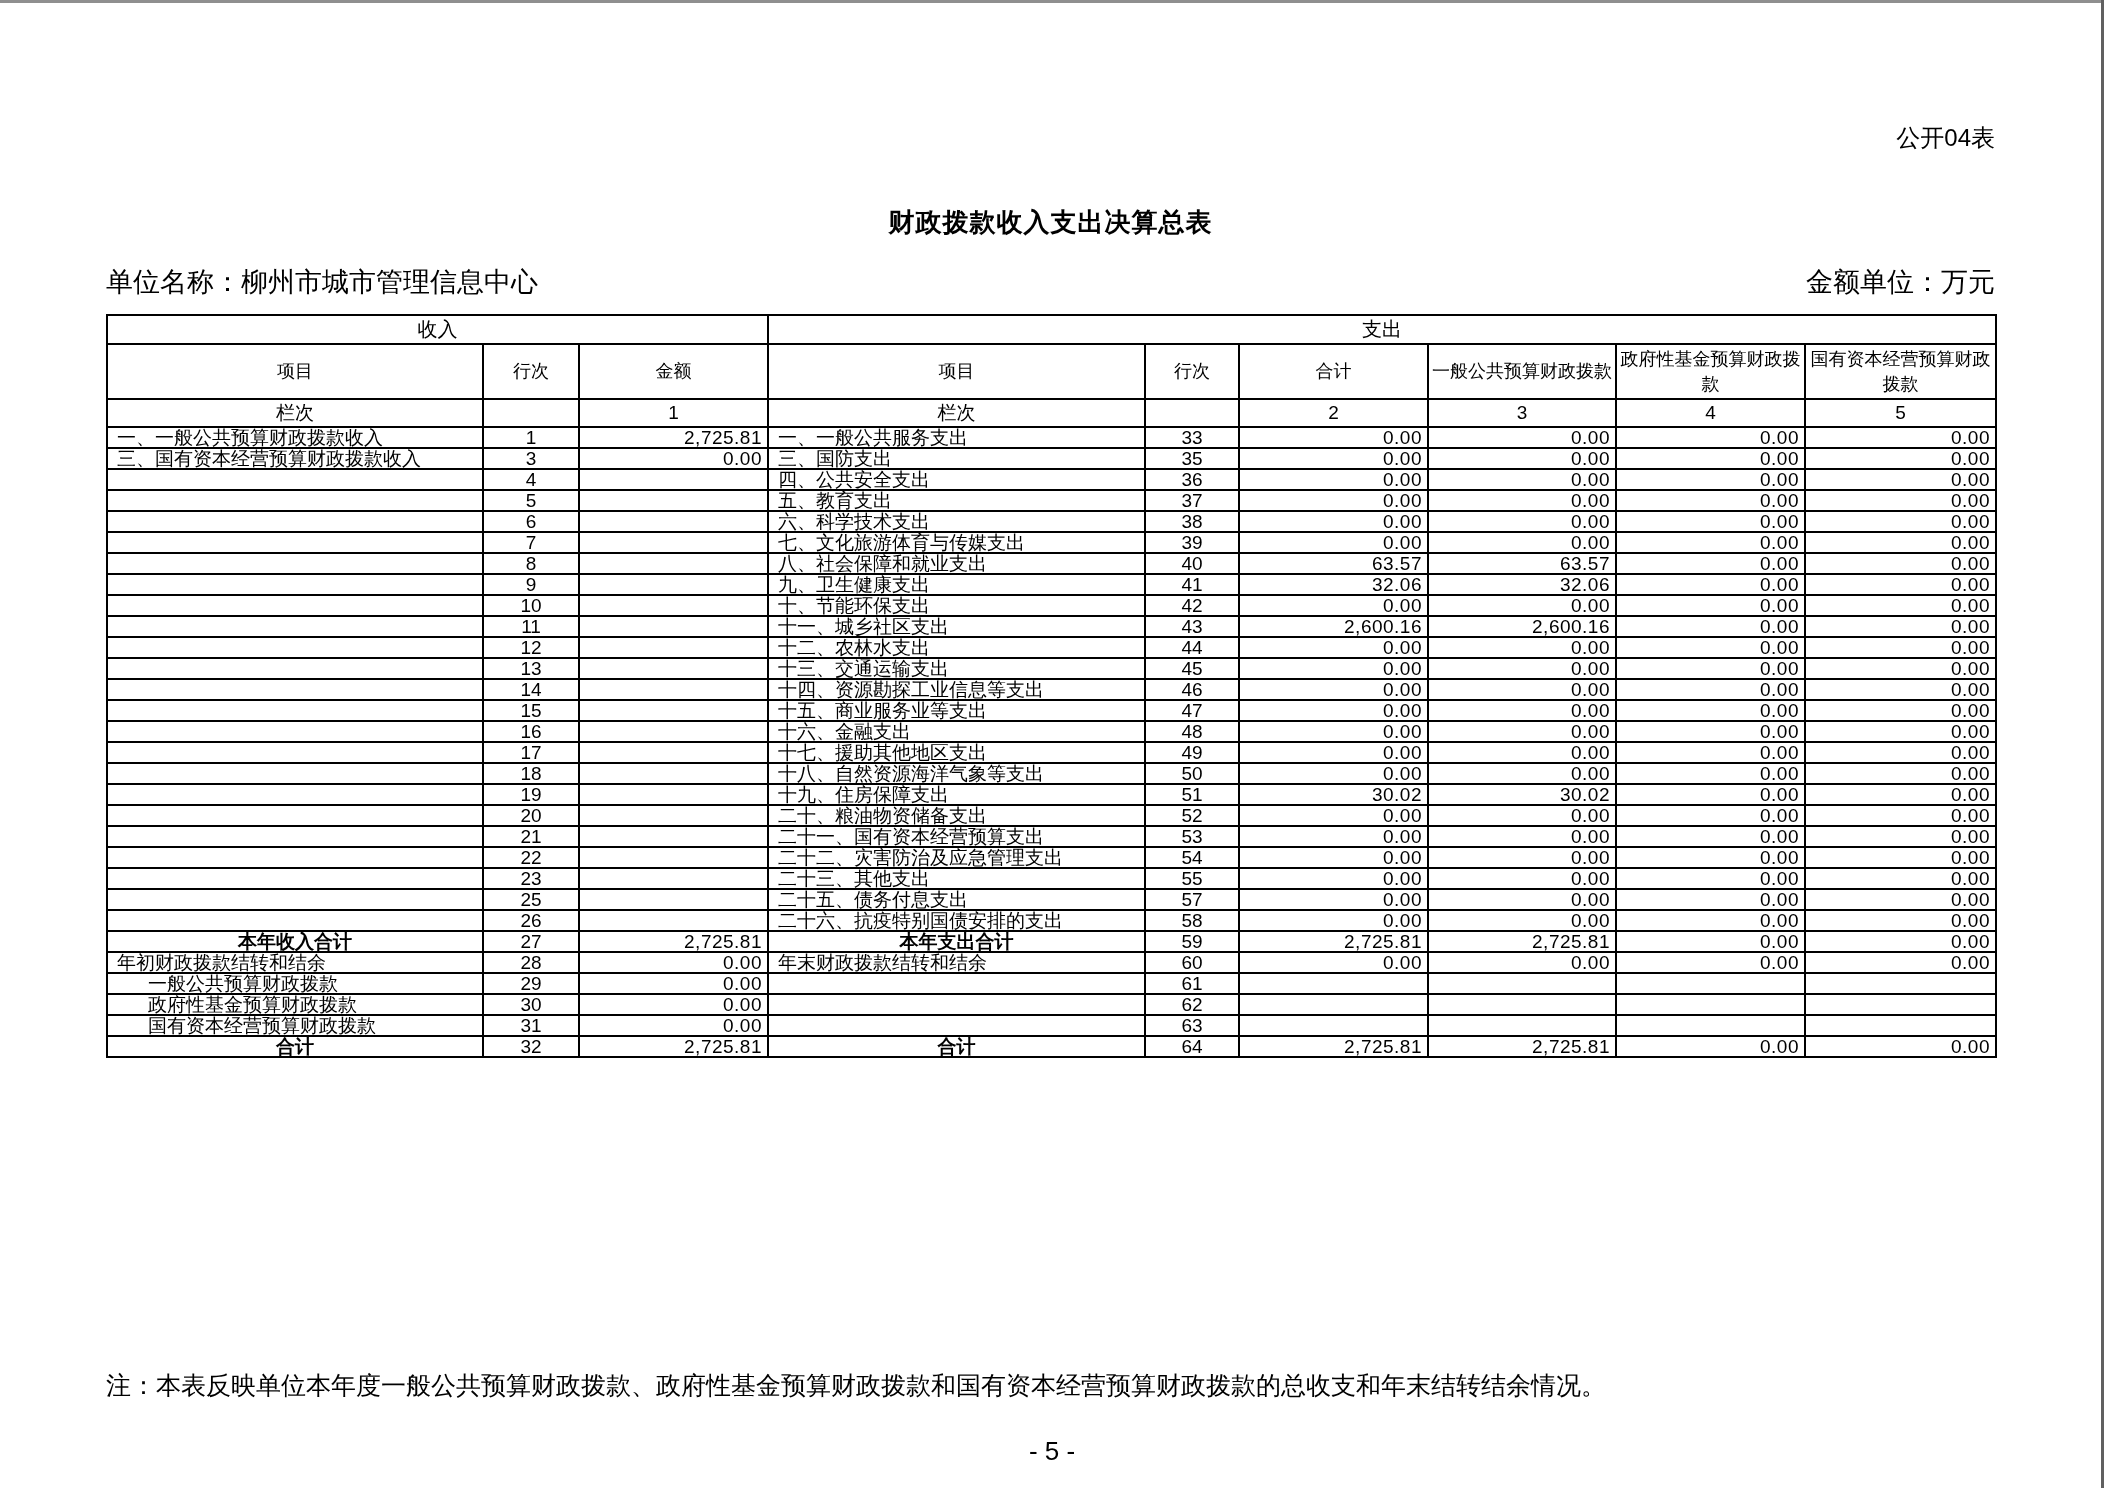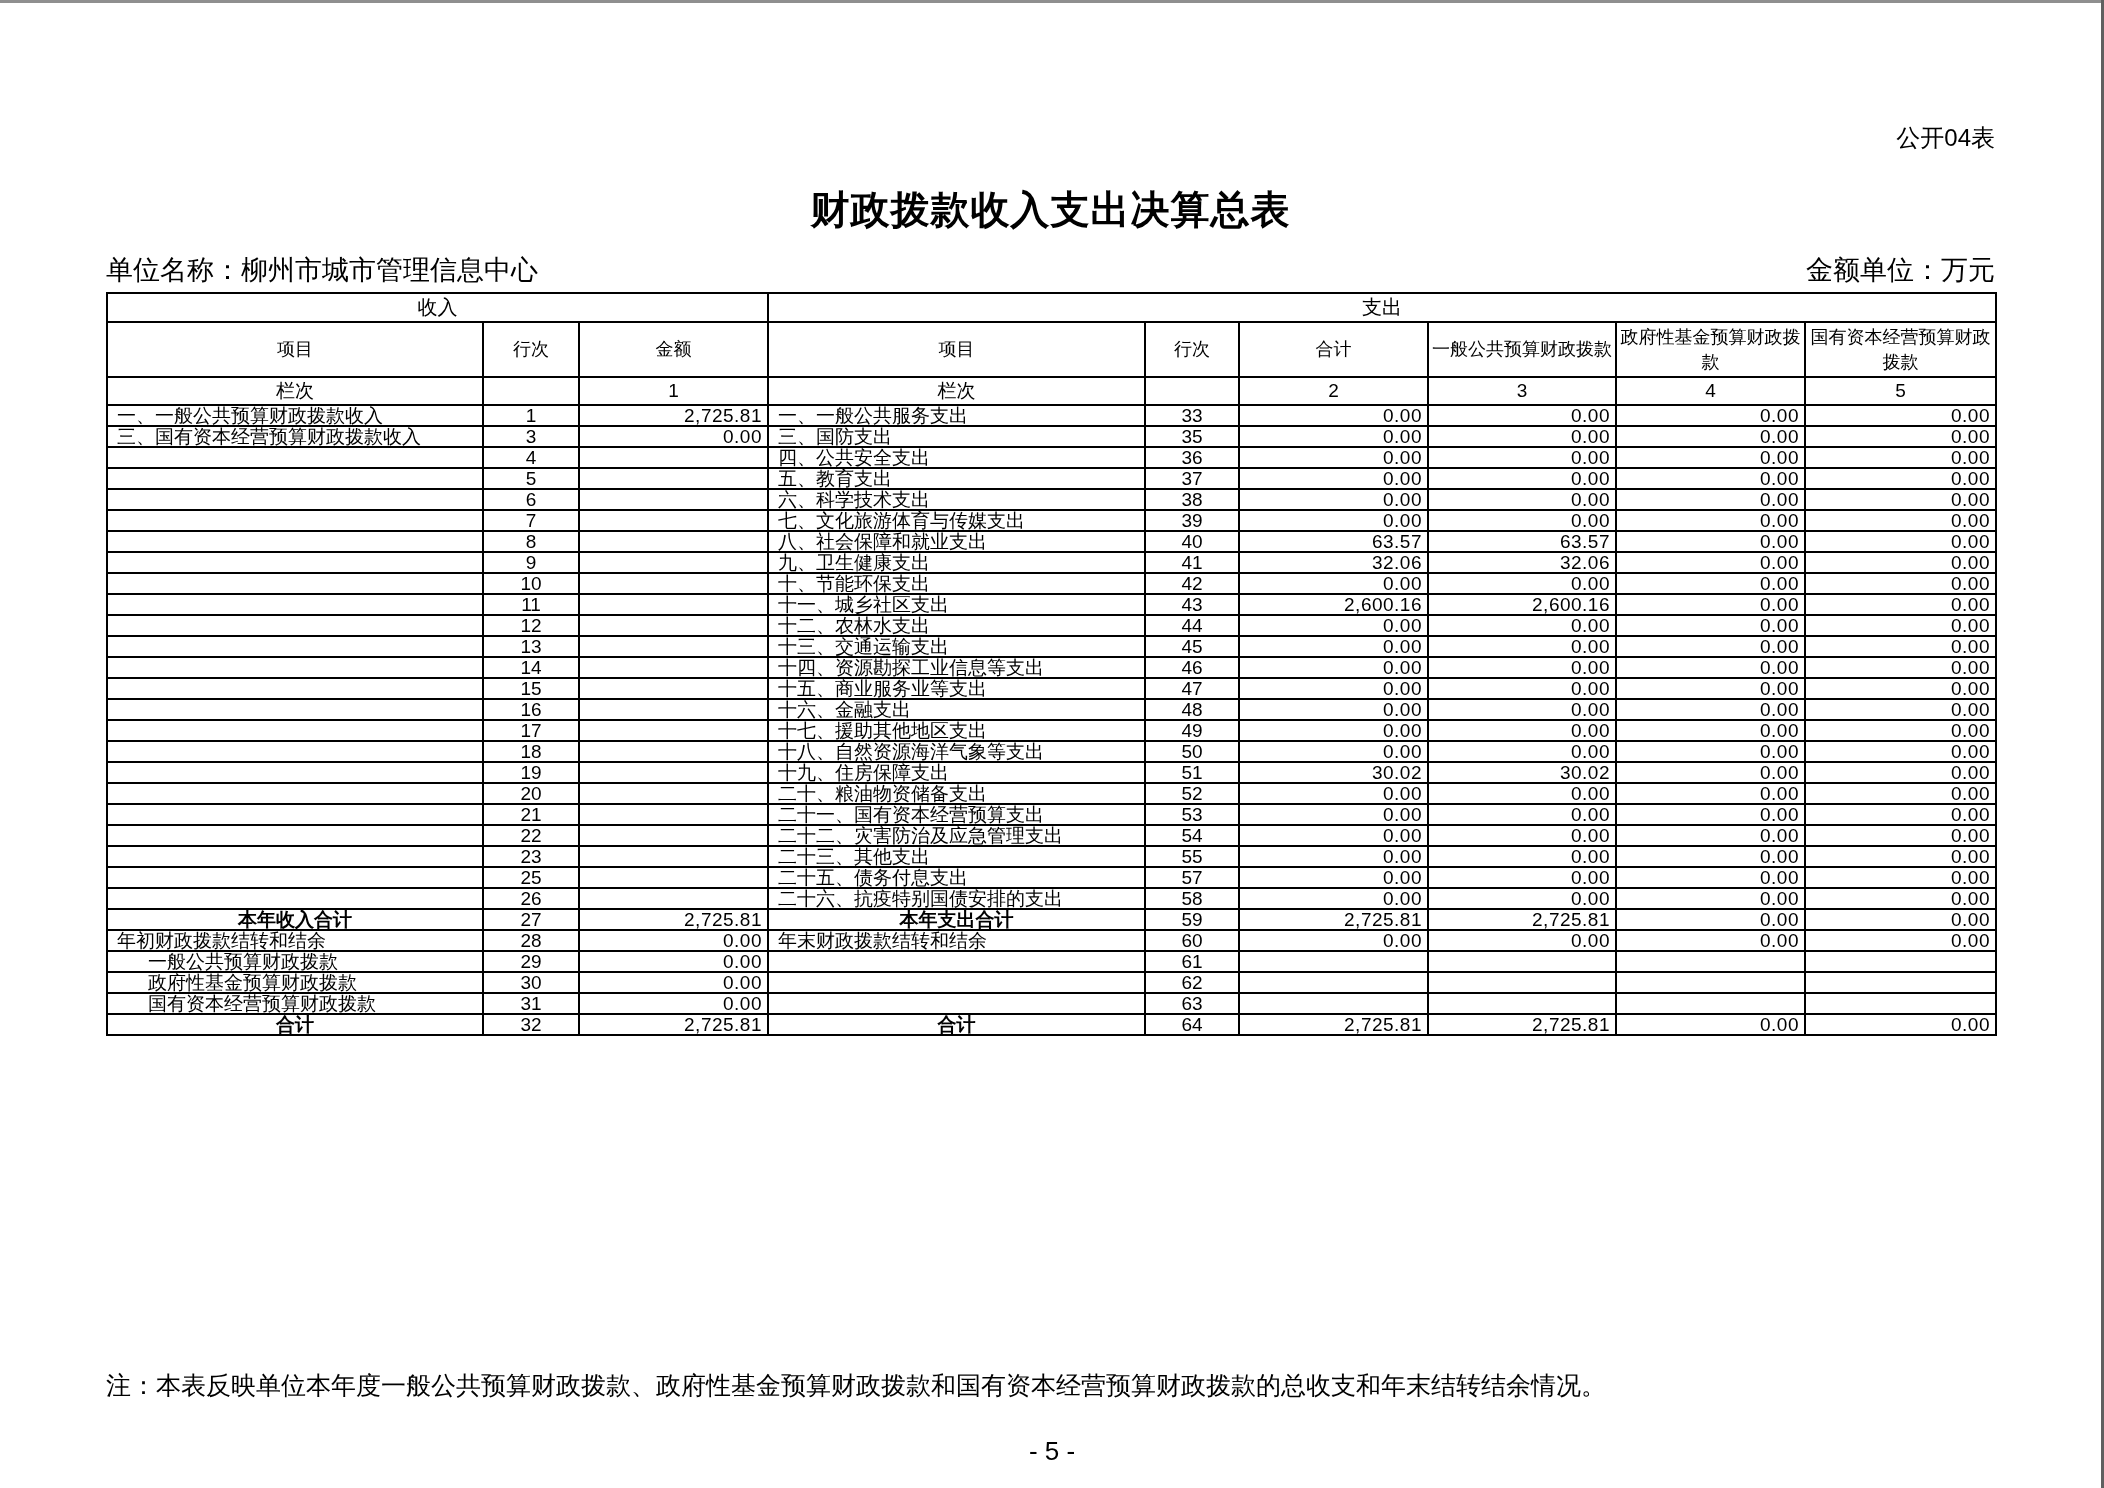--- a/index.html
+++ b/index.html
@@ -9,24 +9,24 @@
     position:relative; overflow:hidden;
     font-family:"Liberation Sans", sans-serif;
     color:#000;
   }
   .frame-top { position:absolute; top:0; left:0; width:2104px; height:3px; background:#8f8f8f; }
   .frame-right { position:absolute; top:0; right:0; width:3px; height:1488px; background:#606060; }
 
   .content { position:absolute; left:106px; top:0; width:1889px; }
 
   .form-label { margin-top:118px; text-align:right; font-size:24px; line-height:40px; }
-  .doc-title { margin-top:32px; text-align:center; font-size:39px; font-weight:bold; line-height:40px; letter-spacing:1px; }
+  .doc-title { margin-top:44px; text-align:center; font-size:26px; font-weight:bold; line-height:40px; letter-spacing:1px; }
   .unit-row { margin-top:24px; display:flex; justify-content:space-between; font-size:27px; line-height:36px;font-family:Liberation Mono, monospace; }
 
-  table.fiscal { margin-top:2px; width:1889px; border-collapse:collapse; table-layout:fixed; }
+  table.fiscal { margin-top:12px; width:1889px; border-collapse:collapse; table-layout:fixed; }
   table.fiscal td, table.fiscal th { border:2px solid #000; overflow:hidden; white-space:normal; }
   tr.sec th { height:29px; font-size:20px; font-weight:normal; text-align:center; }
   tr.head th { height:55px; font-size:18px; font-weight:normal; text-align:center; line-height:1.35; padding:0 2px; }
   tr.idx td { height:22px; font-size:19px; text-align:center; }
   tbody.rows tr { height:17px; }
   tbody.rows td { font-size:19px; line-height:1; }
   td.item { text-align:left; padding-left:9px; }
   td.sub  { padding-left:40px; }
   td.ctr  { text-align:center; }
   td.num  { text-align:right; padding-right:5px; letter-spacing:0.5px; }

